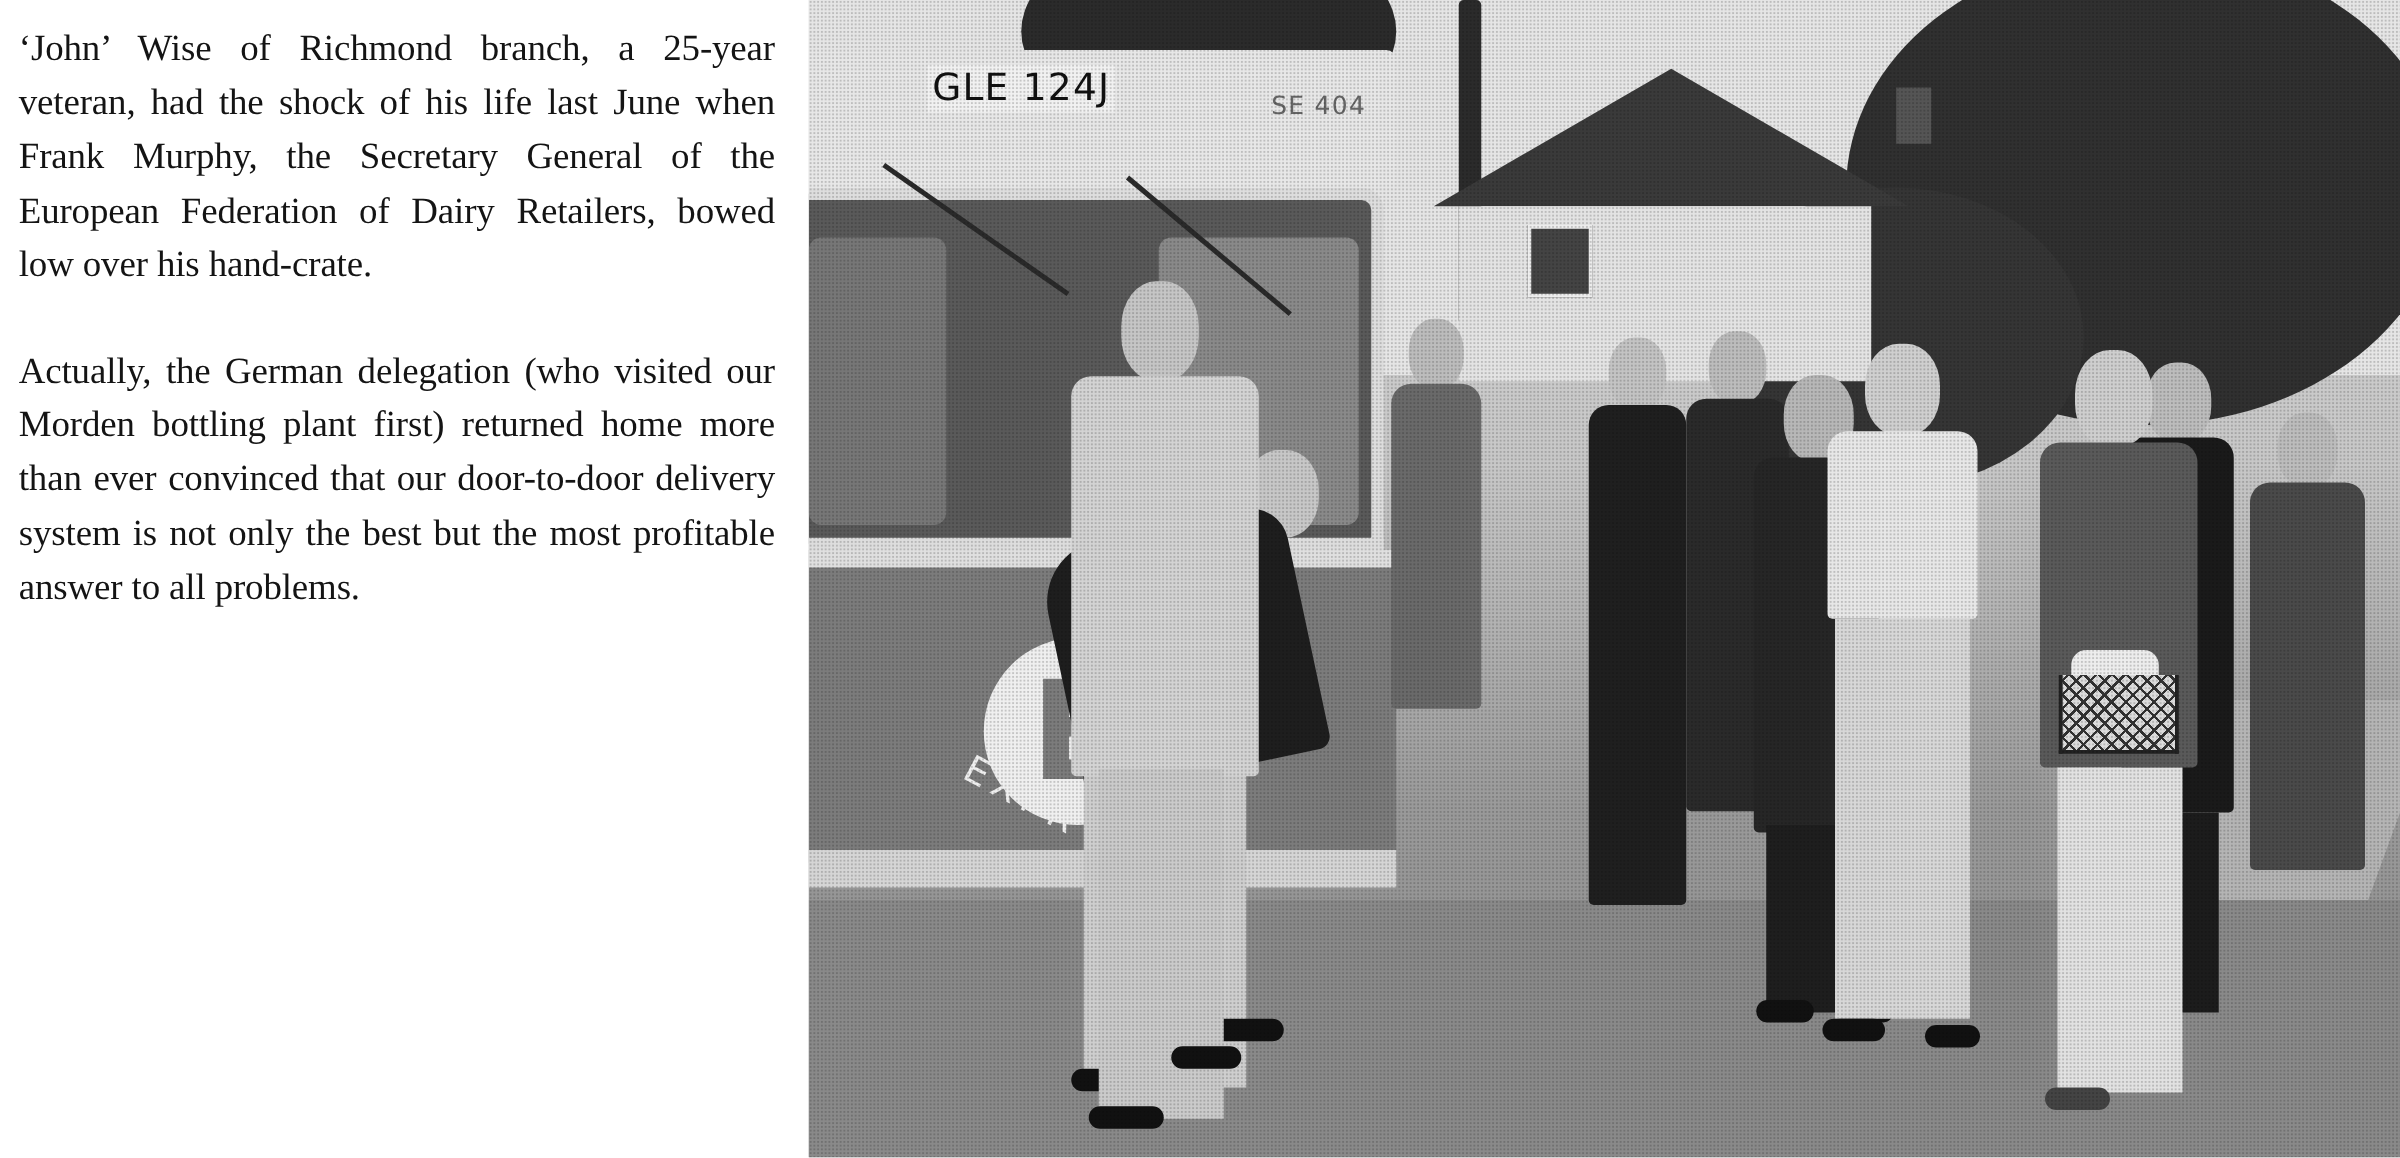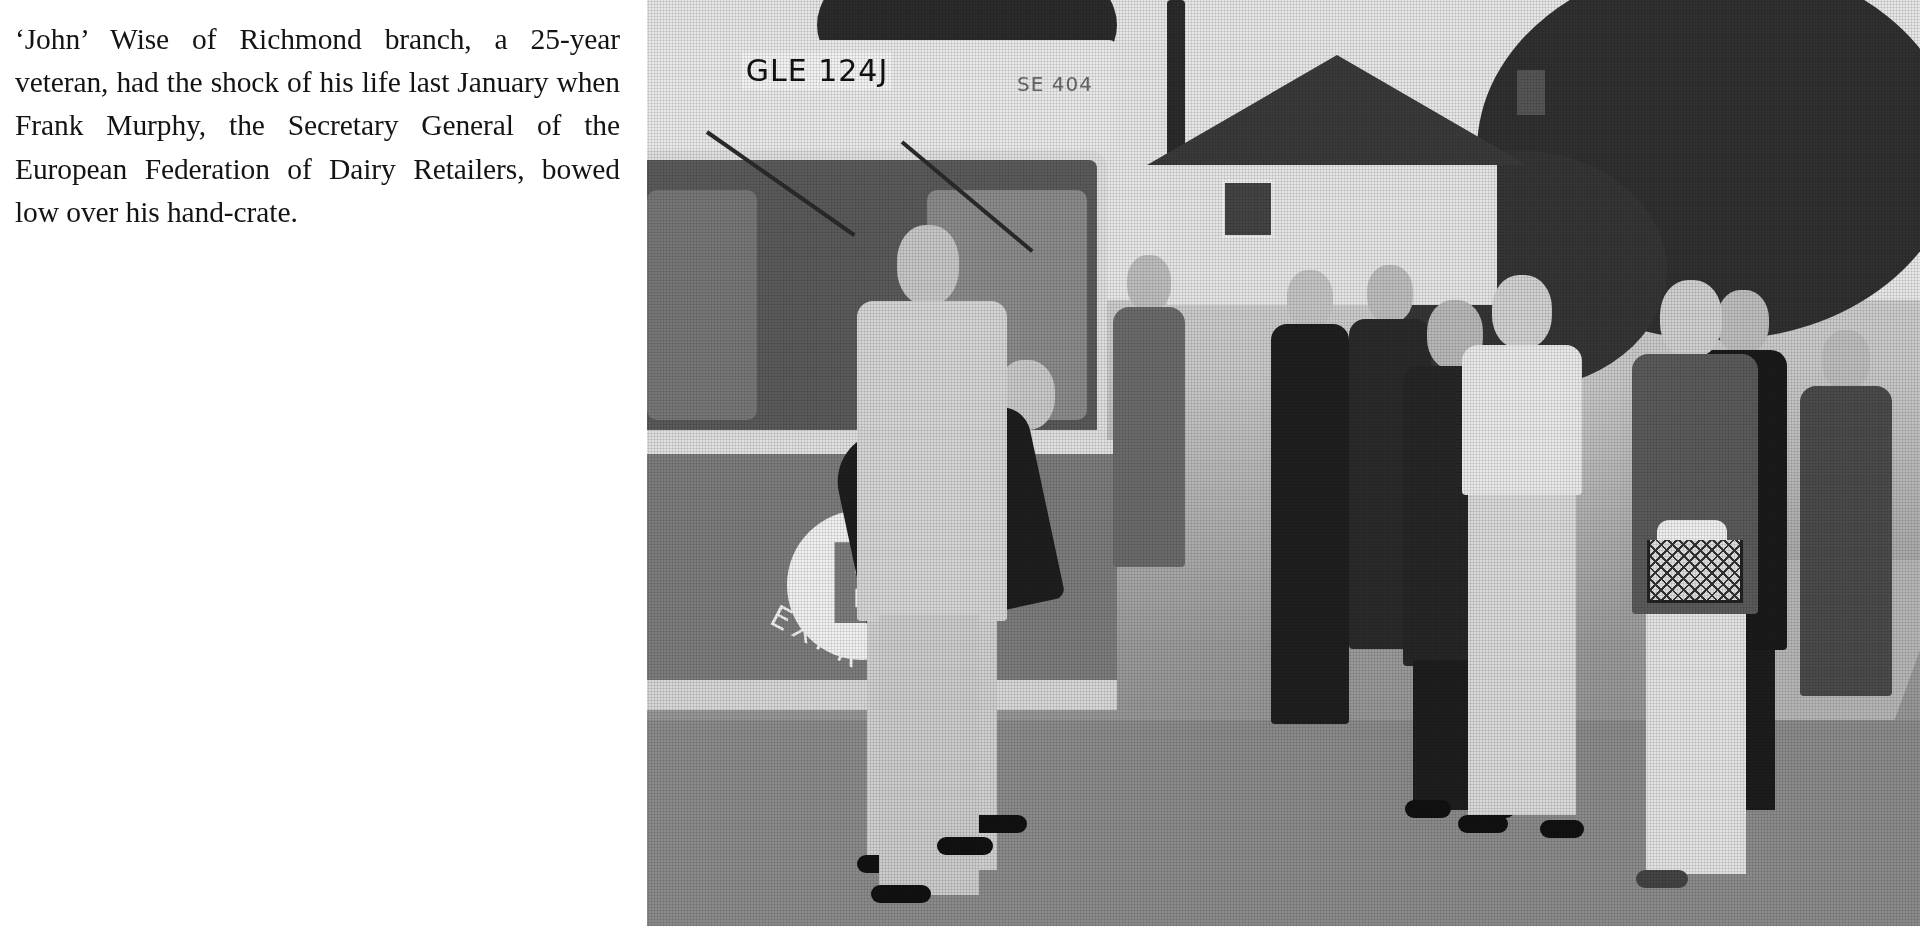--- a/index.html
+++ b/index.html
@@ -91,21 +91,22 @@
     border: 3px solid #222; border-top: none;
     background: repeating-linear-gradient(45deg, transparent 0 6px, #333 6px 8px),
                 repeating-linear-gradient(-45deg, #ddd 0 6px, #333 6px 8px);
   }
   .bottles { position: absolute; left: 1010px; top: 520px; width: 70px; height: 40px; background: #eee; border-radius: 12px 12px 2px 2px; }
 </style>
 </head>
 <body>
 
 <article class="article">
-  <p class="para">‘John’ Wise of Richmond branch, a 25-year veteran, had the shock of his life last January when Frank Murphy, the Secretary General of the European Federation of Dairy Retailers, bowed low over his hand-crate.</p>
+  <p class="para">‘John’ Wise of Richmond branch, a 25-year veteran, had the shock of his life last June when Frank Murphy, the Secretary General of the European Federation of Dairy Retailers, bowed low over his hand-crate.</p>
+  <p class="para">Actually, the German delegation (who visited our Morden bottling plant first) returned home more than ever convinced that our door-to-door delivery system is not only the best but the most profitable answer to all problems.</p>
 </article>
 
 <figure class="photo" role="img" style="margin:0;" aria-label="Black-and-white photograph of a group of men gathered beside a milk delivery van in front of a house and trees; one man bends low over a wire hand-crate of milk bottles.">
   <div class="sky"></div>
 
   <div class="tree" style="left:170px;top:-60px;width:300px;height:170px;"></div>
   <div class="tree" style="left:830px;top:-40px;width:480px;height:380px;background:#303030;"></div>
   <div class="tree" style="left:720px;top:150px;width:300px;height:240px;background:#353535;"></div>
   <div class="tree" style="left:520px;top:0;width:18px;height:260px;border-radius:4px;"></div>
 

